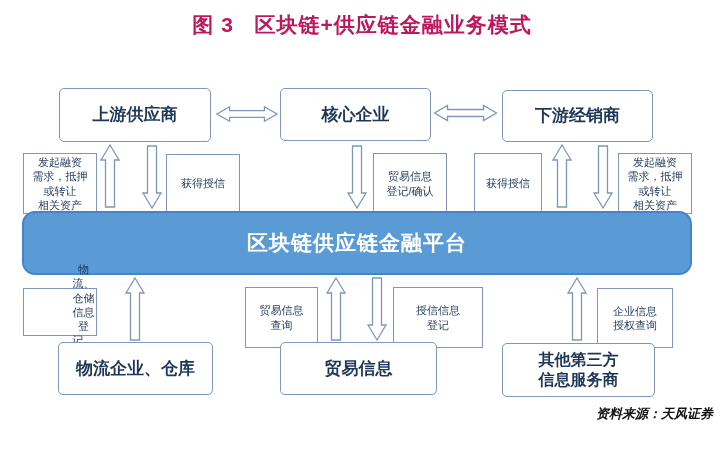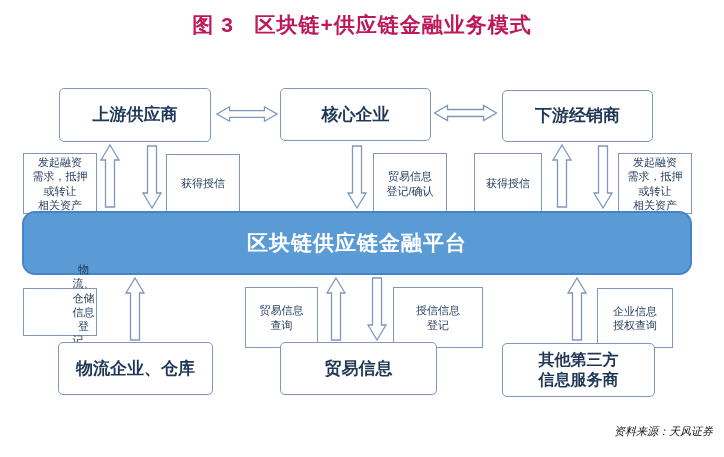--- a/index.html
+++ b/index.html
@@ -82,26 +82,26 @@
   .arrow {
     position: absolute;
   }
   .arrow polygon {
     fill: #ffffff;
     stroke: var(--arrow-stroke, #7E97BC);
     stroke-width: 1.3;
   }
   .source {
     position: absolute;
-    top: 424px;
+    top: 405px;
     right: 11px;
     font-family: "Liberation Serif", "DejaVu Serif", serif;
     font-style: italic;
-    font-weight: normal;
-    font-size: 11px;
+    font-weight: bold;
+    font-size: 13px;
     color: #111111;
   }
 
   
   #node-upstream     { left: 59px;  top: 88px; width: 152px; height: 54px; }
   #node-core         { left: 280px; top: 88px; width: 151px; height: 53px; }
   #node-downstream   { left: 502px; top: 90px; width: 151px; height: 52px; }
 
   
   #harrow-1 { left: 216px; top: 104px; }

